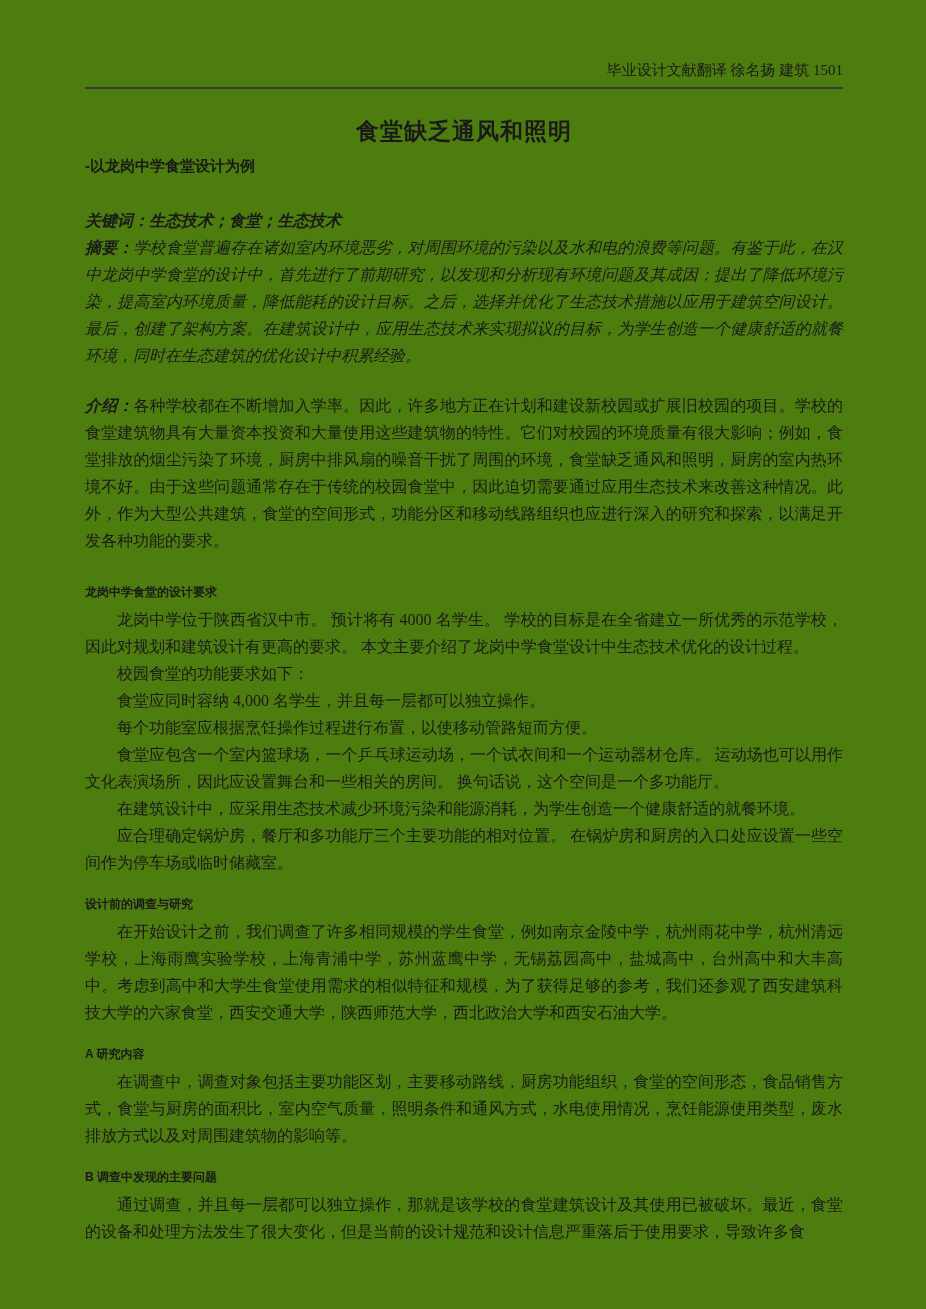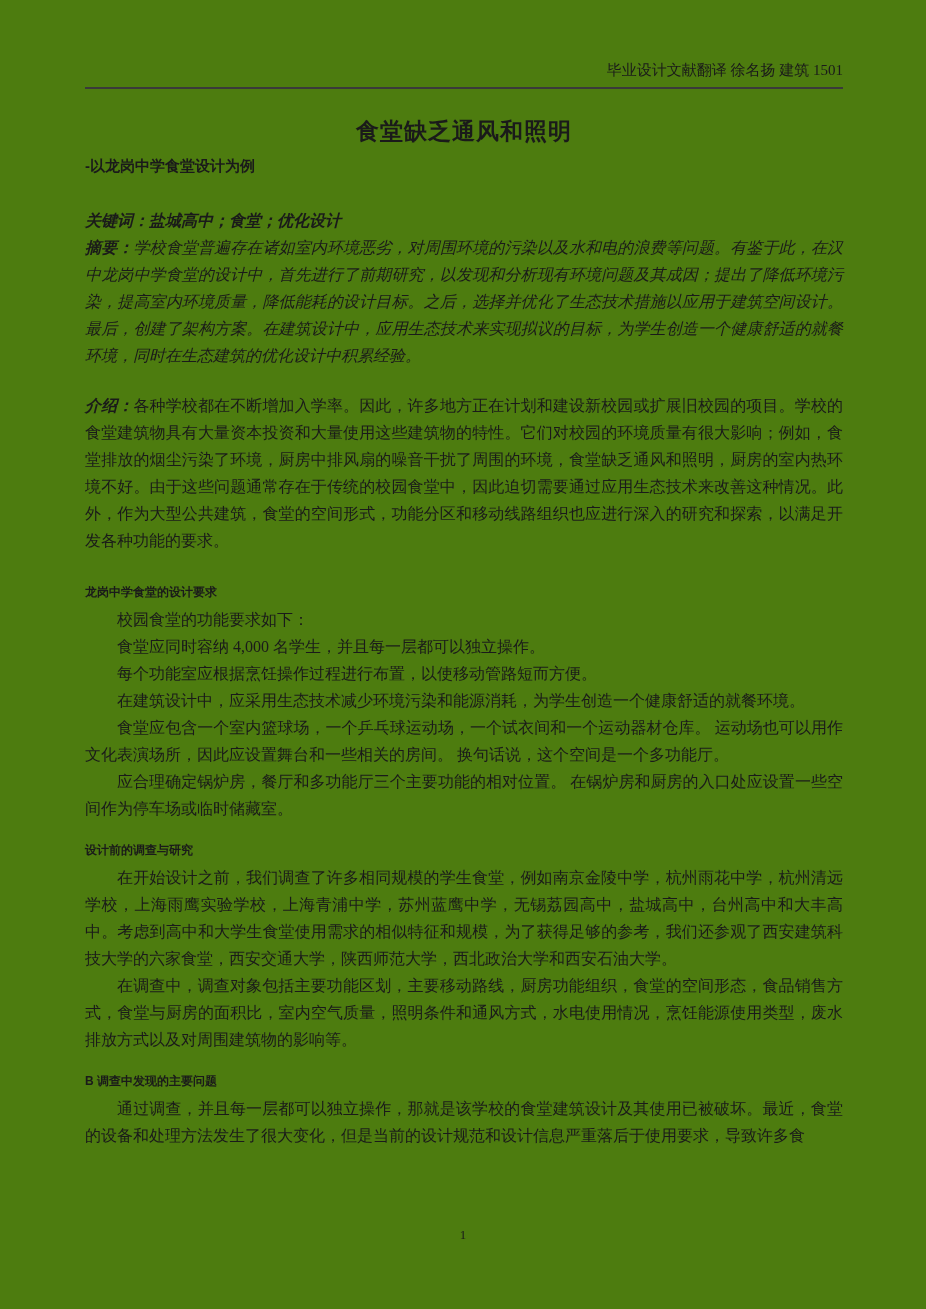--- a/index.html
+++ b/index.html
@@ -94,37 +94,39 @@
 <div class="page">
 
   <div class="header">
     <span>毕业设计文献翻译 徐名扬 建筑 1501</span>
   </div>
 
   <h1 class="title">食堂缺乏通风和照明</h1>
 
   <div class="subtitle">-以龙岗中学食堂设计为例</div>
 
-  <p class="kw"><span>关键词：</span><span>盐城高中；食堂；优化设计</span></p>
+  <p class="kw"><span>关键词：</span><span>生态技术；食堂；生态技术</span></p>
 
   <p class="abstract"><span class="label">摘要：</span><span>学校食堂普遍存在诸如室内环境恶劣，对周围环境的污染以及水和电的浪费等问题。有鉴于此，在汉中龙岗中学食堂的设计中，首先进行了前期研究，以发现和分析现有环境问题及其成因；提出了降低环境污染，提高室内环境质量，降低能耗的设计目标。之后，选择并优化了生态技术措施以应用于建筑空间设计。最后，创建了架构方案。在建筑设计中，应用生态技术来实现拟议的目标，为学生创造一个健康舒适的就餐环境，同时在生态建筑的优化设计中积累经验。</span></p>
 
   <p class="intro"><span class="label">介绍：</span><span>各种学校都在不断增加入学率。因此，许多地方正在计划和建设新校园或扩展旧校园的项目。学校的食堂建筑物具有大量资本投资和大量使用这些建筑物的特性。它们对校园的环境质量有很大影响；例如，食堂排放的烟尘污染了环境，厨房中排风扇的噪音干扰了周围的环境，食堂缺乏通风和照明，厨房的室内热环境不好。由于这些问题通常存在于传统的校园食堂中，因此迫切需要通过应用生态技术来改善这种情况。此外，作为大型公共建筑，食堂的空间形式，功能分区和移动线路组织也应进行深入的研究和探索，以满足开发各种功能的要求。</span></p>
 
   <h2 class="sec">龙岗中学食堂的设计要求</h2>
+  <p class="para">龙岗中学位于陕西省汉中市。 预计将有 4000 名学生。 学校的目标是在全省建立一所优秀的示范学校，因此对规划和建筑设计有更高的要求。 本文主要介绍了龙岗中学食堂设计中生态技术优化的设计过程。</p>
   <p class="para">校园食堂的功能要求如下：</p>
   <p class="para">食堂应同时容纳 4,000 名学生，并且每一层都可以独立操作。</p>
   <p class="para">每个功能室应根据烹饪操作过程进行布置，以使移动管路短而方便。</p>
+  <p class="para">食堂应包含一个室内篮球场，一个乒乓球运动场，一个试衣间和一个运动器材仓库。 运动场也可以用作文化表演场所，因此应设置舞台和一些相关的房间。 换句话说，这个空间是一个多功能厅。</p>
   <p class="para">在建筑设计中，应采用生态技术减少环境污染和能源消耗，为学生创造一个健康舒适的就餐环境。</p>
-  <p class="para">食堂应包含一个室内篮球场，一个乒乓球运动场，一个试衣间和一个运动器材仓库。 运动场也可以用作文化表演场所，因此应设置舞台和一些相关的房间。 换句话说，这个空间是一个多功能厅。</p>
   <p class="para">应合理确定锅炉房，餐厅和多功能厅三个主要功能的相对位置。 在锅炉房和厨房的入口处应设置一些空间作为停车场或临时储藏室。</p>
 
   <h2 class="sec gap-lg">设计前的调查与研究</h2>
   <p class="para">在开始设计之前，我们调查了许多相同规模的学生食堂，例如南京金陵中学，杭州雨花中学，杭州清远学校，上海雨鹰实验学校，上海青浦中学，苏州蓝鹰中学，无锡荔园高中，盐城高中，台州高中和大丰高中。考虑到高中和大学生食堂使用需求的相似特征和规模，为了获得足够的参考，我们还参观了西安建筑科技大学的六家食堂，西安交通大学，陕西师范大学，西北政治大学和西安石油大学。</p>
 
+  <h2 class="sec gap-lg">A 研究内容</h2>
   <p class="para">在调查中，调查对象包括主要功能区划，主要移动路线，厨房功能组织，食堂的空间形态，食品销售方式，食堂与厨房的面积比，室内空气质量，照明条件和通风方式，水电使用情况，烹饪能源使用类型，废水排放方式以及对周围建筑物的影响等。</p>
 
   <h2 class="sec gap-lg">B 调查中发现的主要问题</h2>
   <p class="para">通过调查，并且每一层都可以独立操作，那就是该学校的食堂建筑设计及其使用已被破坏。最近，食堂的设备和处理方法发生了很大变化，但是当前的设计规范和设计信息严重落后于使用要求，导致许多食</p>
 
   <div class="page-number">1</div>
 
 </div>
 
 </body></html>

